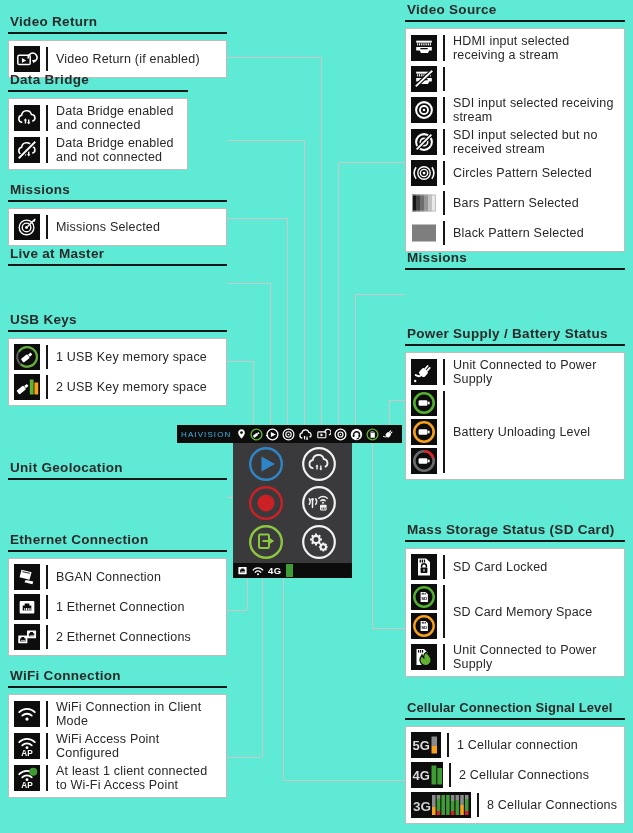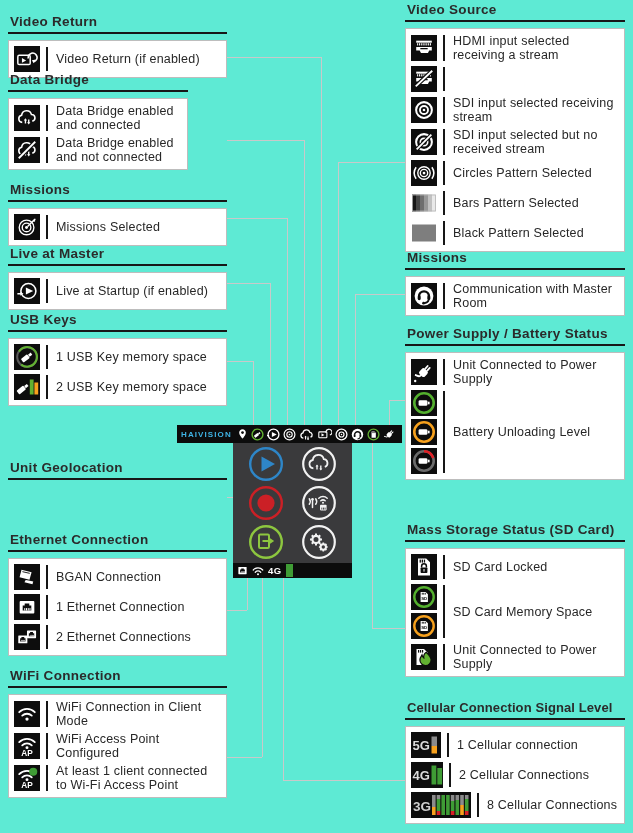--- a/index.html
+++ b/index.html
@@ -16,21 +16,21 @@
   .ic.plain{background:transparent}
   .sep{width:2px;background:#161616;align-self:stretch;margin:1px 8px 1px 6px;flex:0 0 auto}
   .lbl{font-size:12.5px;line-height:14px;letter-spacing:.2px}
   .icstack{display:flex;flex-direction:column;gap:3px;flex:0 0 auto}
   
   .hl,.vl{position:absolute;background:#c9c9c9}
   .hl{height:1px}.vl{width:1px}
   
   .topbar{position:absolute;left:177px;top:425px;width:225px;height:18px;background:#0c0c0c;
           display:flex;align-items:center;padding:0 4px;box-sizing:border-box}
-  .brand{color:#3fb3e4;font-size:8px;font-weight:bold;letter-spacing:1.1px;white-space:nowrap}
+  .brand{color:#3fb3e4;font-size:8px;font-weight:normal;letter-spacing:1.1px;white-space:nowrap}
   .tbicons{display:flex;align-items:center;gap:3px;margin-left:5px}
   .tbicons span{display:flex}
   .dbody{position:absolute;left:233px;top:443px;width:119px;height:120px;background:#3a3a3c;
          display:grid;grid-template-columns:1fr 1fr;align-items:center;justify-items:center;
          padding:1px 6px;box-sizing:border-box}
   .sbar{position:absolute;left:233px;top:563px;width:119px;height:15px;background:#0c0c0c;
         display:flex;align-items:center;gap:4px;padding:0 4px;box-sizing:border-box}
   .sbar .g4{color:#fff;font-size:9.5px;font-weight:bold;letter-spacing:.5px}
   .gbar{width:7px;height:13px;background:#3f9c35}
   svg{display:block}
@@ -133,34 +133,20 @@
             </svg>
         </span>
         <span class="sep"></span>
         <span class="lbl">Missions Selected</span>
       </div>
     </div>
   </div>
 
   <div class="sec" style="left:8px;top:246px;width:219px">
     <h2>Live at Master</h2>
-    <div class="box">
-      <div class="row">
-        <span class="ic dark">
-          <svg width="22" height="22" viewBox="0 0 24 24">
-              <circle cx="13.5" cy="12" r="8.2" fill="none" stroke="#fff" stroke-width="1.7"></circle>
-              <path d="M10.8 8.2l8 3.8-8 3.8z" fill="#fff"></path>
-              <path d="M1.5 15h4" stroke="#fff" stroke-width="1.7"></path>
-              <path d="M4.8 12.8l3.4 2.2-3.4 2.2z" fill="#fff"></path>
-            </svg>
-        </span>
-        <span class="sep"></span>
-        <span class="lbl">Live at Startup (if enabled)</span>
-      </div>
-    </div>
   </div>
 
   <div class="sec" style="left:8px;top:312px;width:219px">
     <h2>USB Keys</h2>
     <div class="box">
       <div class="row">
         <span class="ic dark">
           <svg width="24" height="24" viewBox="0 0 24 24">
               <circle cx="12" cy="12" r="9.8" fill="none" stroke="#5a5a5a" stroke-width="2"></circle>
               <path d="M4 6.5A9.8 9.8 0 1 1 6.2 19.6" fill="none" stroke="#62b131" stroke-width="2"></path>
@@ -409,36 +395,20 @@
             </svg>
         </span>
         <span class="sep"></span>
         <span class="lbl">Black Pattern Selected</span>
       </div>
     </div>
   </div>
 
   <div class="sec" style="left:405px;top:250px;width:220px">
     <h2>Missions</h2>
-    <div class="box">
-      <div class="row">
-        <span class="ic dark">
-          <svg width="24" height="24" viewBox="0 0 24 24">
-              <circle cx="12" cy="12" r="9.4" fill="#fff"></circle>
-              <path d="M7 12.4a5 5 0 0 1 10 0" fill="none" stroke="#0d0d0d" stroke-width="2.4"></path>
-              <rect x="5.7" y="11.6" width="3" height="4.6" rx="1.4" fill="#0d0d0d"></rect>
-              <rect x="15.3" y="11.6" width="3" height="4.6" rx="1.4" fill="#0d0d0d"></rect>
-              <path d="M16.8 16.2a5.2 5.2 0 0 1-4.6 3" fill="none" stroke="#0d0d0d" stroke-width="1.8"></path>
-              <circle cx="11.6" cy="19.2" r="1.4" fill="#0d0d0d"></circle>
-            </svg>
-        </span>
-        <span class="sep"></span>
-        <span class="lbl">Communication with Master Room</span>
-      </div>
-    </div>
   </div>
 
   <div class="sec" style="left:405px;top:326px;width:220px">
     <h2>Power Supply / Battery Status</h2>
     <div class="box">
       <div class="row">
         <span class="ic dark">
           <svg width="24" height="24" viewBox="0 0 24 24">
               <g fill="#fff" transform="rotate(42 12 12)">
                 <rect x="8.3" y="9" width="7.4" height="7.6" rx="2.2"></rect>

